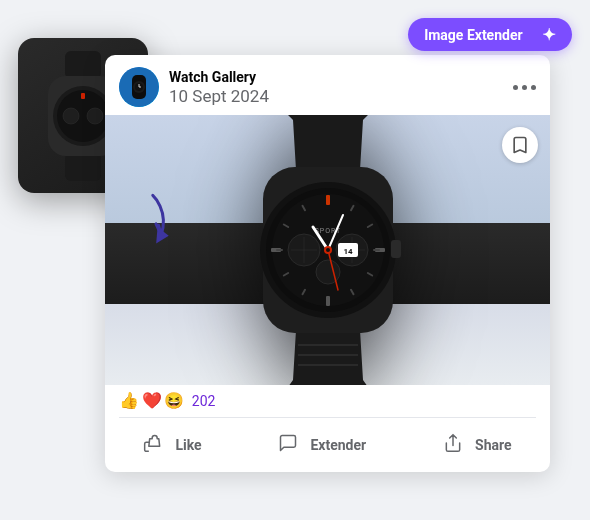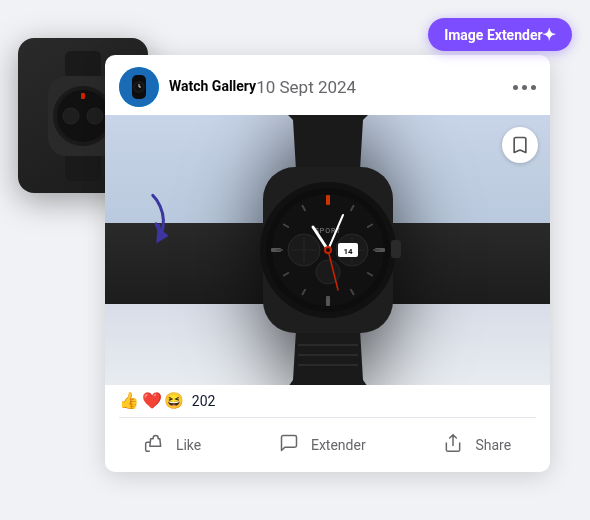--- a/index.html
+++ b/index.html
@@ -25,21 +25,21 @@
       top: 18px;
       right: 18px;
       background: #7c4dff;
       color: #fff;
       border-radius: 20px;
       padding: 7px 16px;
       font-size: 14px;
       font-weight: 700;
       display: flex;
       align-items: center;
-      gap: 0;
+      gap: 20px;
       z-index: 20;
       box-shadow: 0 2px 12px rgba(124,77,255,0.4);
     }
     .badge-sparkle {
       font-size: 16px;
     }
 
     
     .thumbnail-card {
       position: absolute;
@@ -106,21 +106,21 @@
       background: linear-gradient(145deg, #3a7bd5, #00d2ff);
       display: flex;
       align-items: center;
       justify-content: center;
       overflow: hidden;
       flex-shrink: 0;
     }
 
     .post-meta {
       display: flex;
-      flex-direction: row;
+      flex-direction: column;
     }
 
     .post-title {
       font-size: 14px;
       font-weight: 700;
       color: #050505;
       line-height: 1.3;
     }
 
     .post-date {
@@ -210,21 +210,21 @@
       gap: 3px;
     }
 
     .reaction-emoji {
       font-size: 16px;
       line-height: 1;
     }
 
     .reaction-count {
       font-size: 14px;
-      color: #0f172a;
+      color: #6d28d9;
       margin-left: 4px;
     }
 
     
     .divider {
       height: 1px;
       background: #e4e6eb;
       margin: 4px 14px;
     }
 
@@ -236,21 +236,21 @@
     }
 
     .action-btn {
       display: flex;
       align-items: center;
       gap: 12px;
       padding: 7px 20px;
       border-radius: 4px;
       cursor: pointer;
       font-size: 14px;
-      font-weight: 400;
+      font-weight: 700;
       color: #65676b;
     }
 
     .action-icon {
       font-size: 18px;
     }
 
     
     .watch-svg {
       filter: drop-shadow(0 12px 40px rgba(0,0,0,0.7));

